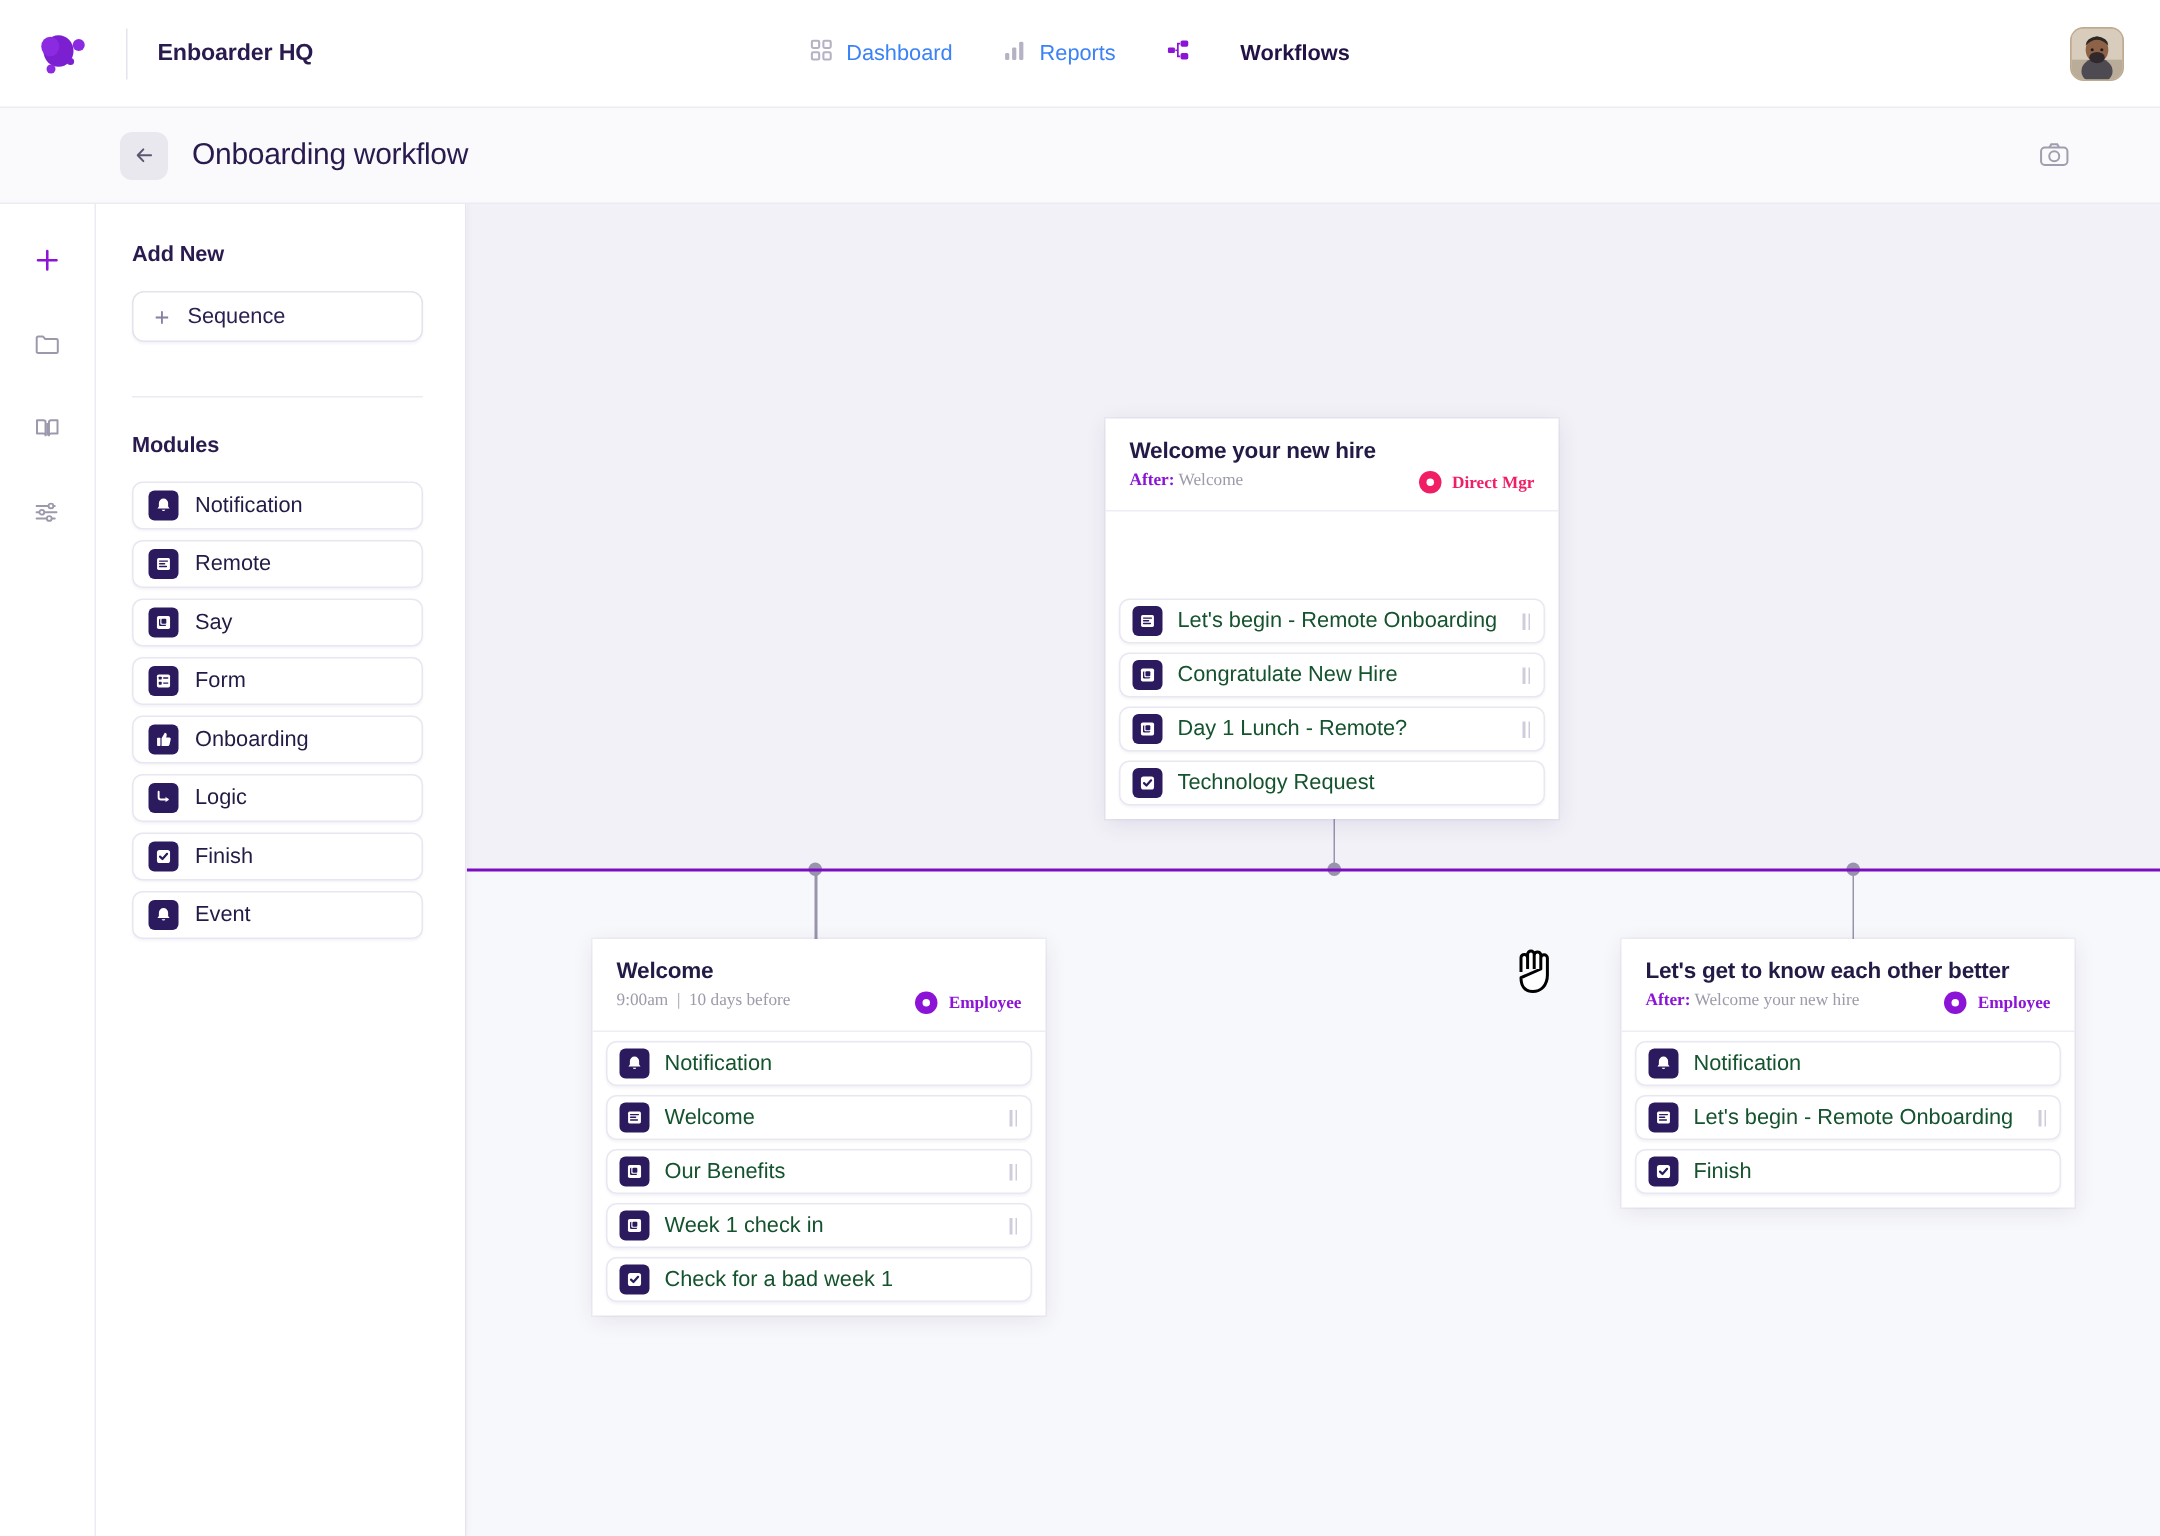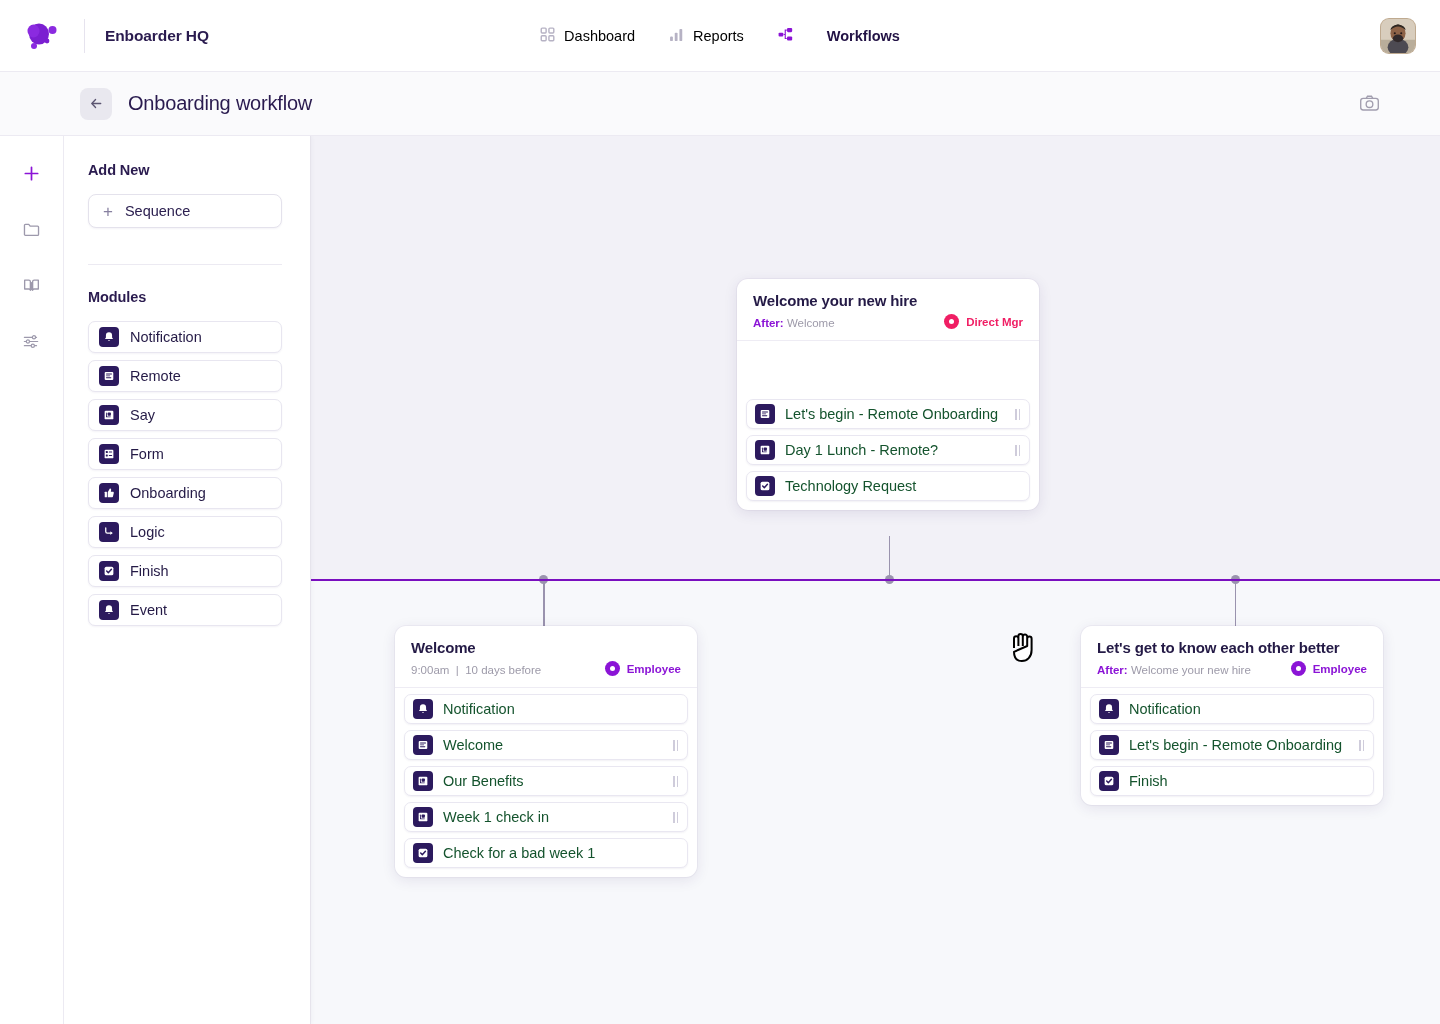--- a/index.html
+++ b/index.html
@@ -23,21 +23,21 @@
   .brand {
     margin-left: 20px; font-size: 15.5px; font-weight: 700;
     color: #2a1b4f; letter-spacing: -0.1px;
   }
   .mainnav {
     position: absolute; left: 50%; transform: translateX(-50%);
     display: flex; align-items: center; gap: 34px; height: 72px;
   }
   .navitem {
     display: flex; align-items: center; gap: 9px;
-    font-size: 14.5px; color: #000000; cursor: pointer;
+    font-size: 14.5px; color: #3b82f6; cursor: pointer;
   }
   .navitem.active { color: #221245; font-weight: 700; gap: 34px; }
   .avatar-btn {
     position: absolute; right: 24px; top: 18px;
     width: 36px; height: 36px; border-radius: 9px; overflow: hidden;
     background: #cbb59a; cursor: pointer;
     border: 1px solid rgba(0,0,0,0.06);
   }
   .avatar-face { width: 100%; height: 100%; display: block; }
 
@@ -122,31 +122,31 @@
     background: #7a0fbf;
   }
   .vline { position: absolute; width: 1.5px; background: #9a93ae; }
   .dot {
     position: absolute; width: 9px; height: 9px; border-radius: 50%;
     background: #9a93ae;
   }
 
   
   .card {
-    position: absolute; background: #fff; border-radius: 11px;
+    position: absolute; background: #fff; border-radius: 0;
     box-shadow: 0 3px 14px rgba(45,25,95,0.10), 0 0 0 1px rgba(45,25,95,0.04);
     overflow: hidden;
   }
   .card-head { padding: 13px 16px 11px 16px; }
   .card-head.bordered { border-bottom: 1px solid #eeecf4; }
   .card-title {
     font-size: 15px; color: #241a46; font-weight: 700; letter-spacing: -0.15px;
     margin-bottom: 5px;
   }
-  .card-meta { display: flex; align-items: flex-end; justify-content: space-between; }
+  .card-meta { display: flex; align-items: flex-start; justify-content: space-between; font-family: Liberation Serif, serif; }
   .meta-left { font-size: 11.5px; color: #9d9aa9; }
   .meta-left b { color: #8b14d6; font-weight: 700; }
   .badge { display: flex; align-items: center; gap: 7px; }
   .badge-dot {
     width: 15px; height: 15px; border-radius: 50%;
     display: flex; align-items: center; justify-content: center;
   }
   .badge-dot i {
     width: 5px; height: 5px; border-radius: 50%; background: #fff; display: block;
   }
@@ -420,20 +420,35 @@
             </div>
             <div class="row">
               <span class="mico">
                 <svg width="12" height="12" viewBox="0 0 14 14">
                   <rect x="1.9" y="1.9" width="10.2" height="10.2" rx="1.4" fill="#ffffff"></rect>
                   <rect x="3.5" y="4.1" width="5.6" height="5.6" rx="1" fill="#2c1a5e"></rect>
                   <rect x="4.5" y="3.2" width="5.6" height="5.6" rx="1" fill="#ffffff"></rect>
                   <rect x="5.4" y="4.1" width="3.8" height="3.8" rx="0.8" fill="#2c1a5e"></rect>
                 </svg>
               </span>
+              <span class="row-label">Congratulate New Hire</span>
+              <span class="grip">
+                <b></b>
+                <b></b>
+              </span>
+            </div>
+            <div class="row">
+              <span class="mico">
+                <svg width="12" height="12" viewBox="0 0 14 14">
+                  <rect x="1.9" y="1.9" width="10.2" height="10.2" rx="1.4" fill="#ffffff"></rect>
+                  <rect x="3.5" y="4.1" width="5.6" height="5.6" rx="1" fill="#2c1a5e"></rect>
+                  <rect x="4.5" y="3.2" width="5.6" height="5.6" rx="1" fill="#ffffff"></rect>
+                  <rect x="5.4" y="4.1" width="3.8" height="3.8" rx="0.8" fill="#2c1a5e"></rect>
+                </svg>
+              </span>
               <span class="row-label">Day 1 Lunch - Remote?</span>
               <span class="grip">
                 <b></b>
                 <b></b>
               </span>
             </div>
             <div class="row">
               <span class="mico">
                 <svg width="12" height="12" viewBox="0 0 14 14">
                   <rect x="1.9" y="1.9" width="10.2" height="10.2" rx="2" fill="#ffffff"></rect>

